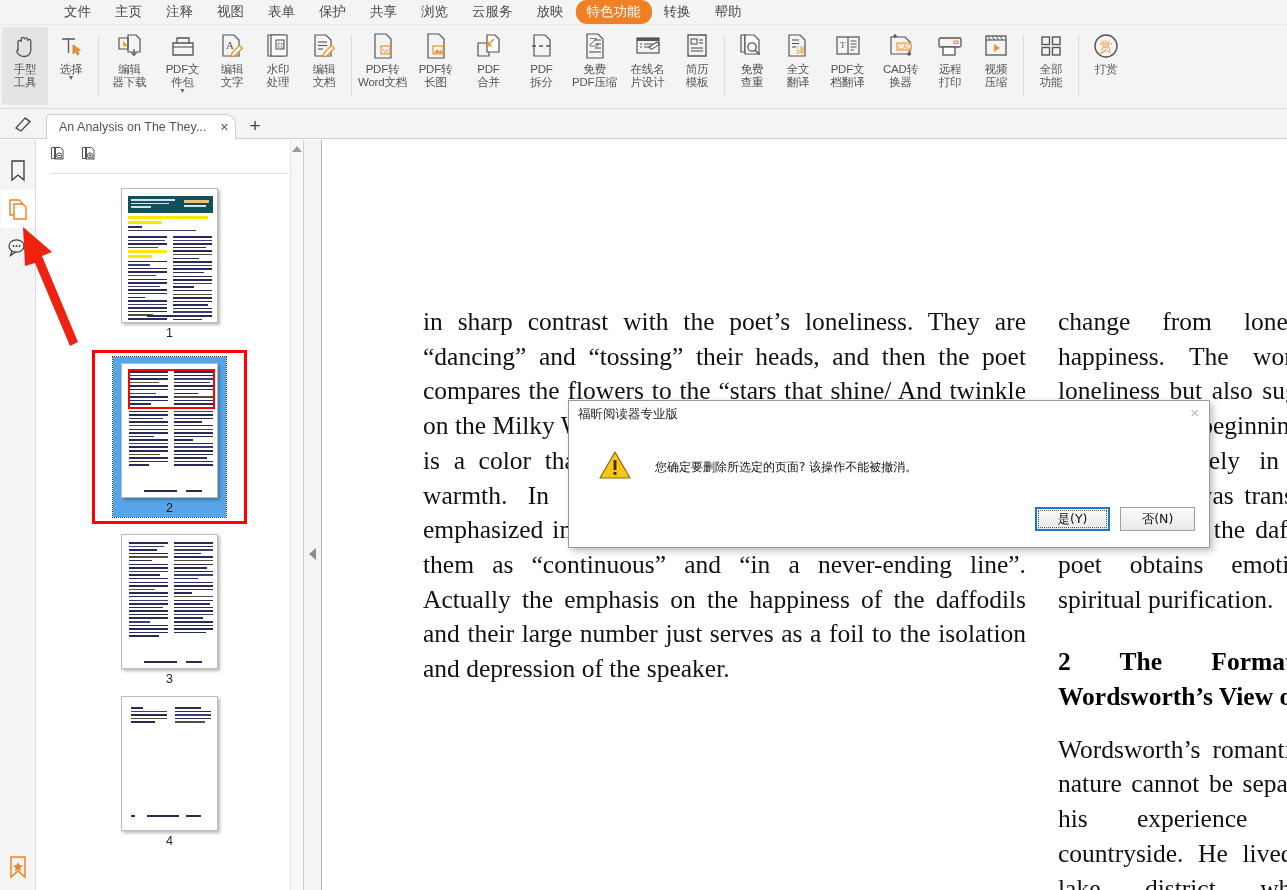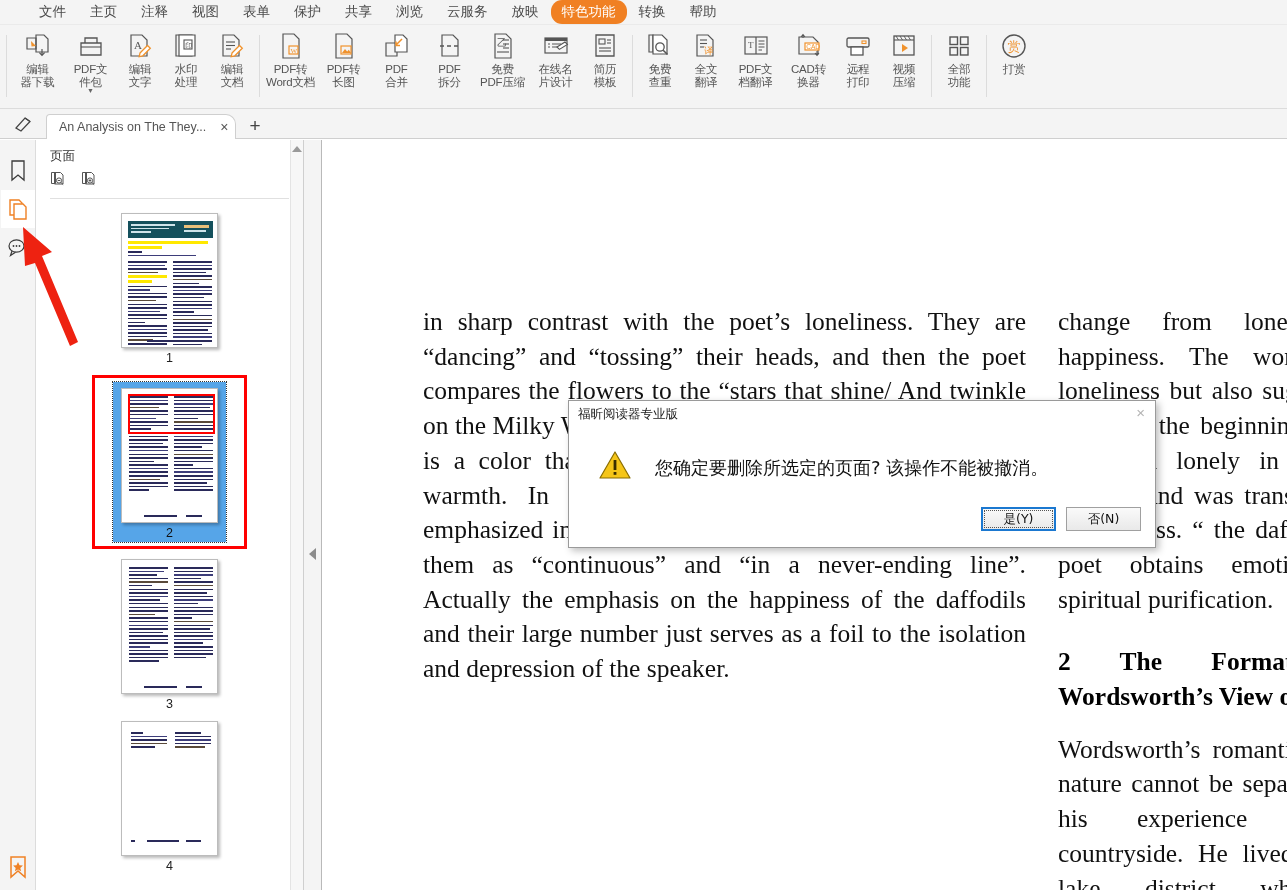--- a/index.html
+++ b/index.html
@@ -8,21 +8,21 @@
     font-family: "Liberation Sans", "DejaVu Sans", sans-serif;
     background:#ffffff;
     overflow:hidden;
   }
   body { position:relative; }
 
   
   #menubar {
     height:25px; background:#f4f4f4;
     display:flex; align-items:center;
-    padding-left:27px;
+    padding-left:52px;
     border-bottom:1px solid #eaeaea;
     position:relative;
   }
   .menu-item {
     font-size:13.5px; color:#4a4a4a;
     padding:2px 12px; white-space:nowrap;
     line-height:20px; cursor:default;
   }
   .menu-item.accent {
     background:#f08023; color:#ffffff;
@@ -164,36 +164,36 @@
     font-family:"Liberation Serif","DejaVu Serif", serif;
     font-weight:bold; font-size:25.5px; line-height:34.7px;
     margin-top:28px; margin-bottom:18px; color:#000;
   }
 
   
   #arrow-annot { position:absolute; left:18px; top:222px; pointer-events:none; z-index:40; }
 
   
   #dialog {
-    position:absolute; left:568px; top:400px; width:588px; height:148px;
+    position:absolute; left:568px; top:400px; width:642px; height:148px;
     background:#ffffff; border:1px solid #9a9a9a;
     box-shadow:3px 3px 7px rgba(0,0,0,0.25);
     z-index:60;
   }
   #dlg-title {
     font-size:12.5px; color:#222; padding:5px 0 0 9px;
     font-family:"DejaVu Sans","Liberation Sans",sans-serif;
   }
   #dlg-close {
     position:absolute; right:10px; top:5px; font-size:15px; color:#b4b4b4;
     line-height:14px; cursor:default;
   }
   #dlg-body { display:flex; align-items:center; padding:28px 0 0 30px; }
   #dlg-msg {
-    font-size:18px; color:#111; margin-left:24px;
+    font-size:12px; color:#111; margin-left:24px;
     font-family:"DejaVu Sans","Liberation Sans",sans-serif;
   }
   #dlg-buttons {
     position:absolute; right:14px; bottom:16px; display:flex; gap:10px;
   }
   .dlg-btn {
     width:75px; height:24px; font-size:12.5px; color:#111;
     background:linear-gradient(#fafafa,#e9e9e9);
     border:1px solid #a0a0a0; display:flex; align-items:center; justify-content:center;
     cursor:default; font-family:"DejaVu Sans","Liberation Sans",sans-serif;
@@ -215,20 +215,36 @@
     <div class="menu-item"><span>共享</span></div>
     <div class="menu-item"><span>浏览</span></div>
     <div class="menu-item"><span>云服务</span></div>
     <div class="menu-item"><span>放映</span></div>
     <div class="menu-item accent"><span>特色功能</span></div>
     <div class="menu-item"><span>转换</span></div>
     <div class="menu-item"><span>帮助</span></div>
   </div>
 
 <div id="ribbon">
+    <div class="rb-group">
+      <div class="rb-btn active">
+        <span class="rb-ico"><svg width="30" height="30" viewBox="0 0 30 30">
+            <path d="M8 20 V11 a1.6 1.6 0 013.2 0 V8 a1.6 1.6 0 013.2 0 V8.5 a1.6 1.6 0 013.2 0 V10 a1.6 1.6 0 013.2 0 v9 c0 4-3 6.5-6.5 6.5 -3.5 0-6-1.8-7.5-4.5 L8 17.5Z" fill="none" stroke="#555" stroke-width="1.3"></path>
+          </svg></span>
+        <span class="rb-lbl">手型<br>工具</span>
+      </div>
+      <div class="rb-btn">
+        <span class="rb-ico"><svg width="30" height="30" viewBox="0 0 30 30">
+            <path d="M6 8 h13 M12.5 8 v14" stroke="#555" stroke-width="1.3" fill="none"></path>
+            <path d="M17 14 l0 9 l2.4 -2.4 l2 3.4 l1.8 -1.1 l-2 -3.3 l3.3 -.5Z" fill="#f0922c" stroke="#c4741d" stroke-width=".7"></path>
+          </svg></span>
+        <span class="rb-lbl">选择</span>
+        <span class="rb-caret">▼</span>
+      </div>
+    </div>
     <div class="rb-sep"></div>
     <div class="rb-group">
       <div class="rb-btn wide">
         <span class="rb-ico"><svg width="30" height="30" viewBox="0 0 30 30">
             <path d="M4 7 h9 v11 h-9Z" fill="none" stroke="#555" stroke-width="1.2"></path>
             <path d="M13 4 h8 l4 4 v13 h-12Z" fill="none" stroke="#555" stroke-width="1.2"></path>
             <path d="M8 10 l5 5 l-4.5 .4 Z" fill="#f0922c"></path>
             <path d="M19 18 v6 M16.4 21.6 L19 24.4 L21.6 21.6" stroke="#555" stroke-width="1.2" fill="none"></path>
           </svg></span>
         <span class="rb-lbl">编辑<br>器下载</span>
@@ -479,23 +495,20 @@
     </div>
     <div id="rail-bottom">
       <svg width="20" height="24" viewBox="0 0 20 24">
         <path d="M3 1 h14 v20 l-7 -6 l-7 6 Z" fill="none" stroke="#ef8125" stroke-width="1.5"></path>
         <path d="M10 6 l1.5 3.2 l3.4 .4 l-2.6 2.3 .8 3.4 l-3.1 -1.8 l-3.1 1.8 .8 -3.4 l-2.6 -2.3 l3.4 -.4 Z" fill="#ef8125"></path>
       </svg>
     </div>
   </div>
 
   <div id="thumbpanel">
-    <div id="thumbhead">
-      <div class="ttl">页面</div>
-    </div>
     <div id="thumbtools">
       <span>
         <svg width="17" height="17" viewBox="0 0 17 17">
           <path d="M1.5 1.5 h4 v11 h-4 Z M4.5 1.5 h6 l2.5 2.5 v9 h-8.5 Z" fill="#fff" stroke="#555" stroke-width="1"></path>
           <circle cx="9" cy="9.5" r="2.6" fill="none" stroke="#555" stroke-width="1"></circle>
           <line x1="11" y1="11.5" x2="13.2" y2="13.6" stroke="#555" stroke-width="1"></line>
           <line x1="7.7" y1="9.5" x2="10.3" y2="9.5" stroke="#555" stroke-width="1"></line>
         </svg>
       </span>
       <span>

